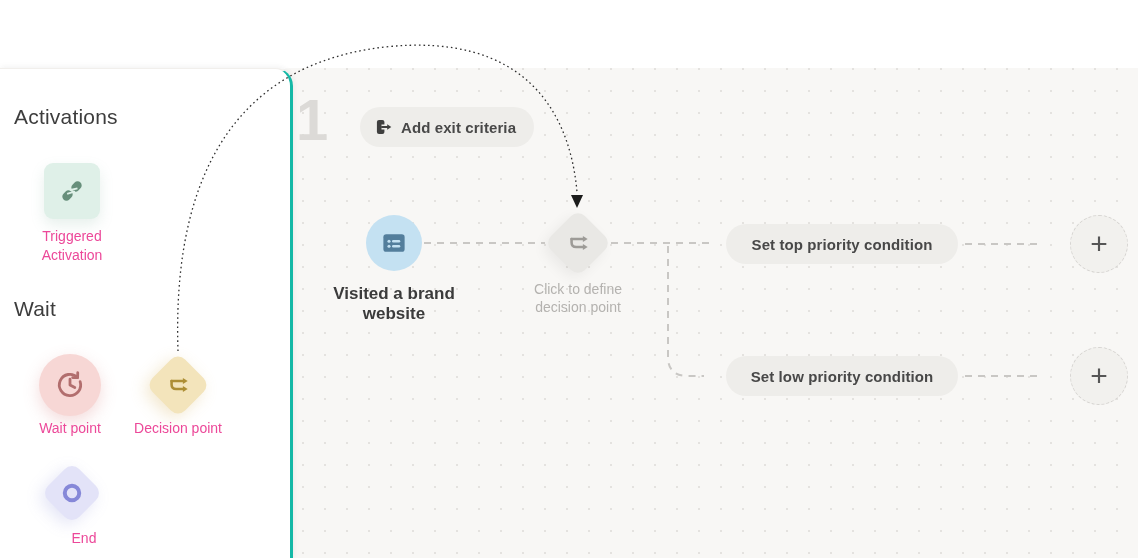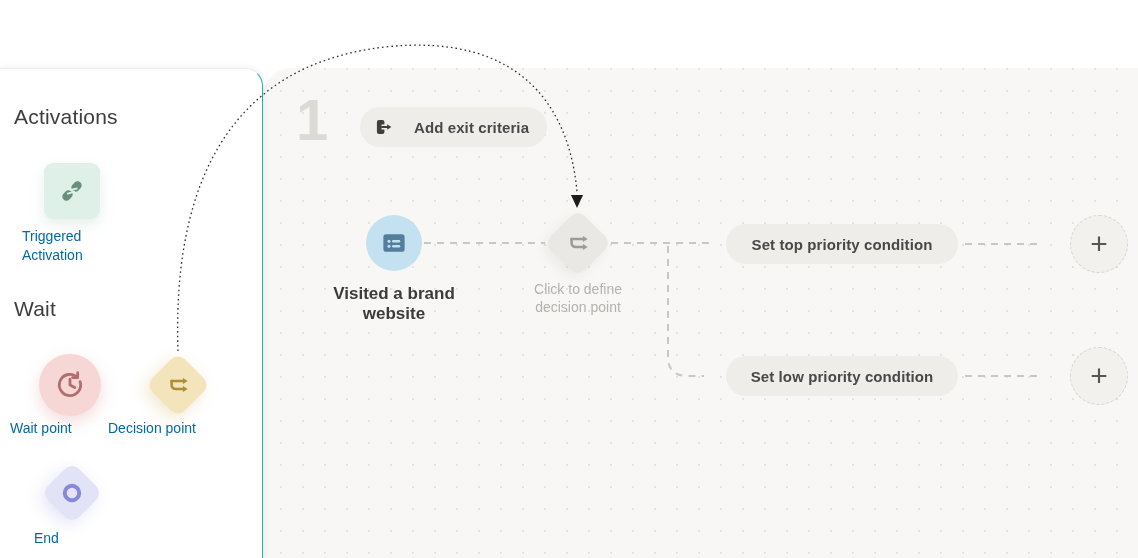--- a/index.html
+++ b/index.html
@@ -12,26 +12,27 @@
   .canvas{
     position:absolute;left:262px;top:68px;width:876px;height:490px;
     background:#f8f7f5;border-top-left-radius:30px;
     background-image:radial-gradient(circle,#e4e2df 1.2px,transparent 1.5px);
     background-size:22px 22px;background-position:8px 12px;
   }
   
   .sidebar{
     position:absolute;left:0;top:68px;width:262px;height:490px;
     background:#ffffff;border-top-right-radius:18px;
-    border-top:1px solid #f1efec;border-right:1px solid #14b8a6;
+    border-top:1px solid #f1efec;border-right:3px solid #14b8a6;
     box-shadow:0 -2px 6px rgba(0,0,0,0.03),2px 0 6px rgba(0,0,0,0.03);
     z-index:2;
+    padding-left:28px;
   }
   .section-title{position:absolute;left:14px;font-size:21px;color:#3d3d3d;letter-spacing:.2px;}
-  .item-label{position:absolute;font-size:14px;color:#0369a1;line-height:19px;}
+  .item-label{position:absolute;font-size:14px;color:#ec4899;text-align:center;line-height:19px;}
   .icon-square{
     position:absolute;width:56px;height:56px;border-radius:9px;
     display:flex;align-items:center;justify-content:center;
     background:#dff0e8;box-shadow:0 6px 14px rgba(120,170,150,0.18);
   }
   .icon-circle{
     position:absolute;width:62px;height:62px;border-radius:50%;
     display:flex;align-items:center;justify-content:center;
     background:#f7d7d5;box-shadow:0 6px 16px rgba(217,140,138,0.30);
   }
@@ -42,21 +43,21 @@
   .diamond > *{transform:rotate(-45deg);}
   .diamond-decision{width:46px;height:46px;background:#f3e4bb;box-shadow:0 6px 16px rgba(214,180,95,0.30);}
   .diamond-end{width:44px;height:44px;background:#e3e3f8;box-shadow:0 6px 16px rgba(134,136,216,0.22);}
   
   .step-number{position:absolute;left:34px;top:18px;font-size:58px;font-weight:700;color:#dcdad7;}
   .pill{
     position:absolute;height:40px;border-radius:21px;background:#eeedea;
     display:flex;align-items:center;justify-content:center;
     font-size:15px;font-weight:600;color:#484848;letter-spacing:.1px;
   }
-  .pill-exit{left:98px;top:39px;padding:0 18px 0 14px;gap:20px;cursor:pointer;}
+  .pill-exit{left:98px;top:39px;padding:0 18px 0 14px;gap:7px;cursor:pointer;}
   .pill-branch{left:464px;width:232px;cursor:pointer;text-align:right;}
   .node-circle{
     position:absolute;left:104px;top:147px;width:56px;height:56px;border-radius:50%;
     background:#c4e1f2;display:flex;align-items:center;justify-content:center;cursor:pointer;
   }
   .node-label{position:absolute;font-size:17px;font-weight:600;color:#3b3b3b;text-align:center;line-height:20px;}
   .placeholder-label{position:absolute;font-size:14px;font-weight:500;color:#b4b2af;text-align:center;line-height:18px;}
   .diamond-canvas{
     left:292px;top:151px;width:48px;height:48px;background:#e9e8e5;
     box-shadow:0 6px 14px rgba(0,0,0,0.06);cursor:pointer;

